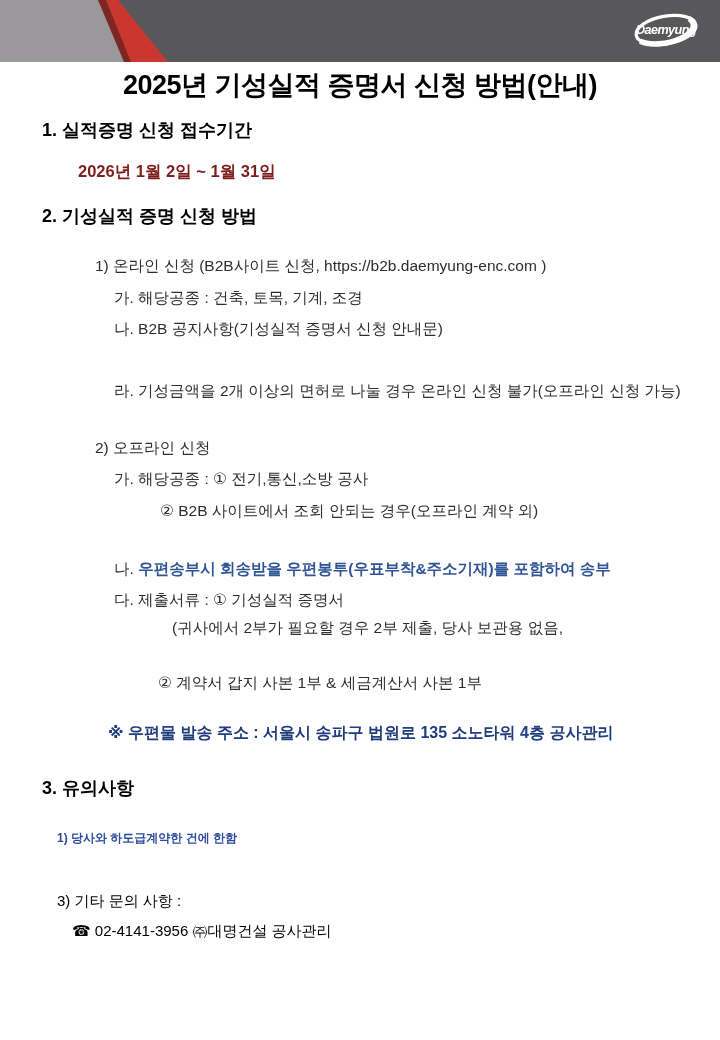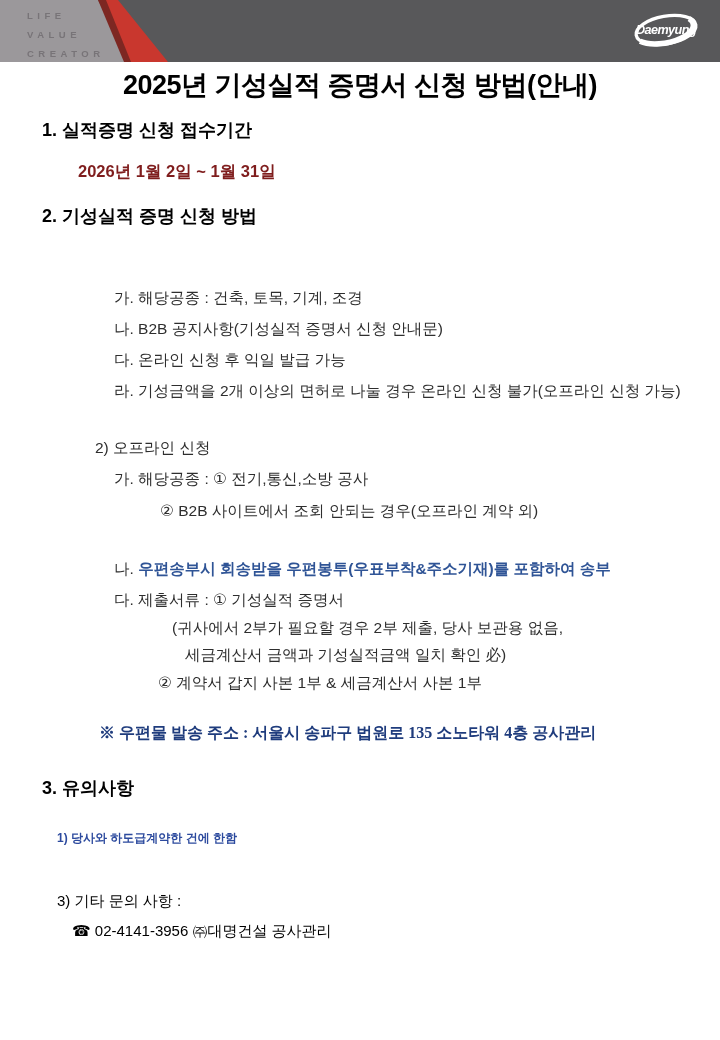--- a/index.html
+++ b/index.html
@@ -34,59 +34,53 @@
 
 <div class="page">
 
   <div class="header">
     <svg width="720" height="62" viewBox="0 0 720 62">
       <rect x="0" y="0" width="720" height="62" fill="#58585a"></rect>
       <polygon points="0,0 98,0 130,62 0,62" fill="#9b989b"></polygon>
       <polygon points="98,0 107,0 137,62 124,62" fill="#7d2722"></polygon>
       <polygon points="106,0 118,0 168,62 131,62" fill="#c9372e"></polygon>
     </svg>
-    <div class="slogan">
-      <div>LIFE</div>
-      <div>VALUE</div>
-      <div>CREATOR</div>
-    </div>
     <svg class="logo" viewBox="0 0 120 66">
       <g transform="rotate(-10 60 33)">
         <ellipse cx="60" cy="33" rx="55" ry="25" fill="none" stroke="#ffffff" stroke-width="6"></ellipse>
         <path d="M 10 45 A 55 25 0 0 0 105 20" fill="none" stroke="#ffffff" stroke-width="10"></path>
       </g>
       <text x="60" y="41" text-anchor="middle" fill="#ffffff" font-size="23" font-weight="bold" font-style="italic" font-family="Liberation Sans, sans-serif" letter-spacing="-1">Daemyung</text>
     </svg>
   </div>
 
   <div class="title">2025년 기성실적 증명서 신청 방법(안내)</div>
 
   <div class="line h" style="left:42px;top:120px;">1. 실적증명 신청 접수기간</div>
   <div class="line red" style="left:78px;top:161px;">2026년 1월 2일 ~ 1월 31일</div>
 
   <div class="line h" style="left:42px;top:206px;">2. 기성실적 증명 신청 방법</div>
 
+  <div class="line t" style="left:95px;top:255px;">1) 온라인 신청 (B2B사이트 신청, https://b2b.daemyung-enc.com )</div>
   <div class="line t" style="left:114px;top:287px;">가. 해당공종 : 건축, 토목, 기계, 조경</div>
   <div class="line t" style="left:114px;top:318px;">나. B2B 공지사항(기성실적 증명서 신청 안내문)</div>
-  <div class="line t" style="left:114px;top:349px;">다. 온라인 신청 후 익일 발급 가능</div>
   <div class="line t" style="left:114px;top:380px;">라. 기성금액을 2개 이상의 면허로 나눌 경우 온라인 신청 불가(오프라인 신청 가능)</div>
 
   <div class="line t" style="left:95px;top:437px;">2) 오프라인 신청</div>
   <div class="line t" style="left:114px;top:468px;">가. 해당공종 : ① 전기,통신,소방 공사</div>
   <div class="line t" style="left:160px;top:500px;">② B2B 사이트에서 조회 안되는 경우(오프라인 계약 외)</div>
 
   <div class="line t" style="left:114px;top:558px;">
     <span>나. </span><span class="blue">우편송부시 회송받을 우편봉투(우표부착&amp;주소기재)를 포함하여 송부</span>
   </div>
 
   <div class="line t" style="left:114px;top:589px;">다. 제출서류 : ① 기성실적 증명서</div>
   <div class="line t" style="left:172px;top:617px;">(귀사에서 2부가 필요할 경우 2부 제출, 당사 보관용 없음,</div>
-  <div class="line t" style="left:185px;top:644px;">세금계산서 금액과 기성실적금액 일치 확인 必)</div>
   <div class="line t" style="left:158px;top:672px;">② 계약서 갑지 사본 1부 &amp; 세금계산서 사본 1부</div>
 
-  <div class="line navy" style="left:99px;top:722px;font-family:Liberation Serif, serif;">※ 우편물 발송 주소 : 서울시 송파구 법원로 135 소노타워 4층 공사관리</div>
+  <div class="line navy" style="left:108px;top:722px;">※ 우편물 발송 주소 : 서울시 송파구 법원로 135 소노타워 4층 공사관리</div>
 
   <div class="line h" style="left:42px;top:778px;">3. 유의사항</div>
   <div class="line b1" style="left:57px;top:828px;">1) 당사와 하도급계약한 건에 한함</div>
   <div class="line n3" style="left:57px;top:890px;">3) 기타 문의 사항 :</div>
   <div class="line n3" style="left:72px;top:920px;">☎ 02-4141-3956  ㈜대명건설 공사관리</div>
 
 </div>
 
 </body></html>

